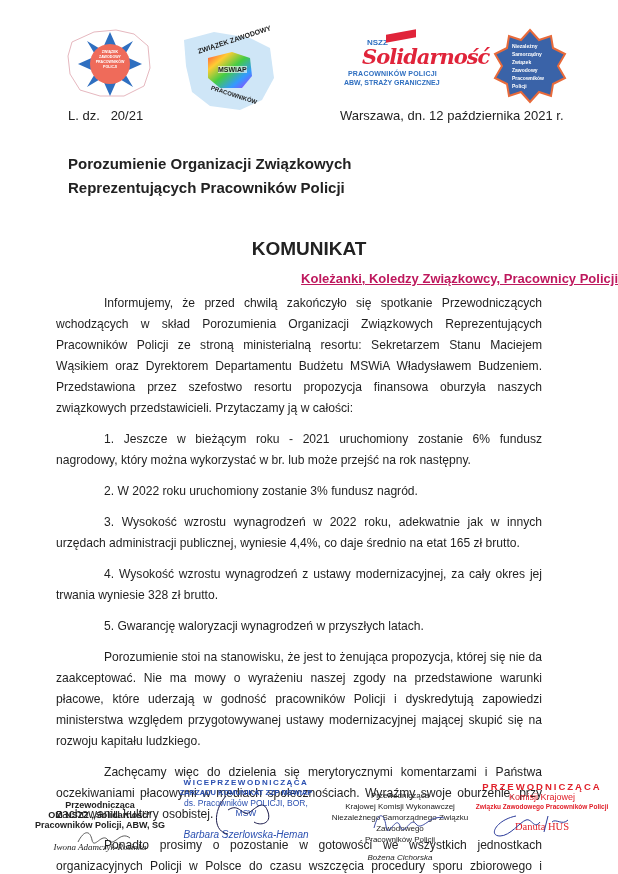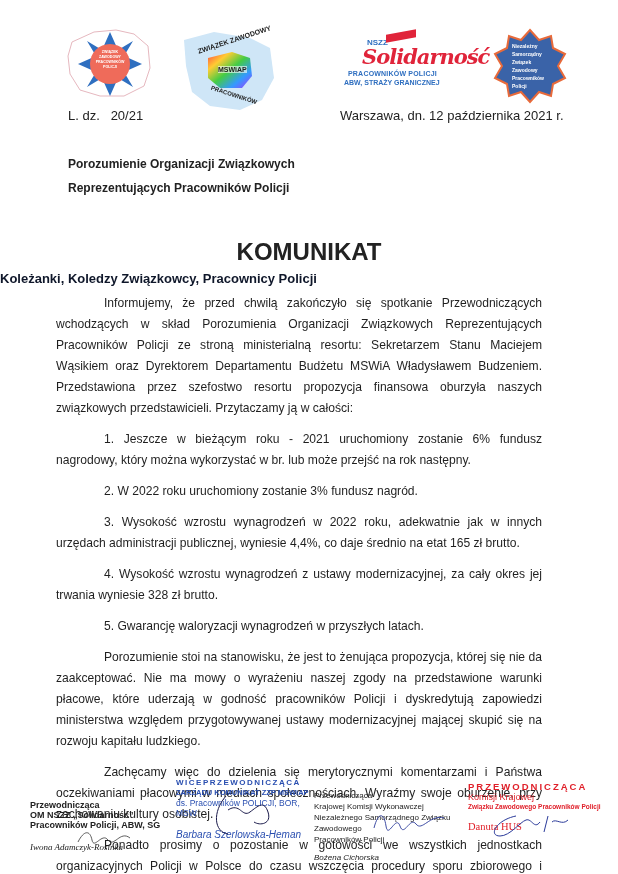--- a/index.html
+++ b/index.html
@@ -20,31 +20,31 @@
     .logo3 .word { position: absolute; left: 20px; top: 14px; font-family: "DejaVu Serif", serif; font-weight: bold; font-style: italic; font-size: 21px; color: #e0243a; letter-spacing: -1px; }
     .logo3 .sub1 { position: absolute; left: 6px; top: 40px; font-size: 7px; font-weight: bold; color: #2f6fc0; letter-spacing: 0.2px; white-space: nowrap; }
     .logo3 .sub2 { position: absolute; left: 2px; top: 49px; font-size: 7px; font-weight: bold; color: #2f6fc0; white-space: nowrap; }
     
     .logo4 { left: 492px; top: 14px; width: 76px; height: 76px; }
 
     .meta-row { position: absolute; top: 108px; left: 68px; right: 60px; font-size: 13px; color: #222; }
     .ldz { position: absolute; left: 0; top: 0; white-space: pre; }
     .date { position: absolute; left: 272px; top: 0; white-space: nowrap; }
 
-    .org { position: absolute; left: 68px; top: 152px; font-size: 12px; font-weight: bold; line-height: 24px; color: #222; }
+    .org { position: absolute; left: 68px; top: 152px; font-size: 15px; font-weight: bold; line-height: 24px; color: #222; }
 
-    .title { position: absolute; left: 0; width: 618px; top: 238px; text-align: center; font-size: 24px; font-weight: bold; color: #222; }
-    .subtitle { position: absolute; left: 0; width: 618px; top: 271px; text-align: left; font-size: 13px; font-weight: bold; color: #0f172a; }
+    .title { position: absolute; left: 0; width: 618px; top: 238px; text-align: center; font-size: 19px; font-weight: bold; color: #222; }
+    .subtitle { position: absolute; left: 0; width: 618px; top: 271px; text-align: right; font-size: 13px; font-weight: bold; color: #be185d; text-decoration: underline; }
 
     .body { position: absolute; left: 56px; width: 486px; top: 293px; font-size: 12.1px; line-height: 21px; color: #1f1f1f; }
     .para { text-align: justify; text-indent: 48px; margin-bottom: 10px; }
     .item { text-align: justify; text-indent: 48px; margin-bottom: 10px; }
 
     .signatures { position: absolute; left: 0; top: 770px; width: 618px; height: 104px; }
-    .sig { position: absolute; }
+    .sig { position: absolute; text-align: center; }
     .sig1 { left: 30px; top: 30px; width: 140px; font-size: 9px; font-weight: bold; line-height: 10px; color: #222; }
     .sig1 .name { font-family: "Liberation Serif", serif; font-style: italic; font-weight: normal; font-size: 9px; margin-top: 12px; }
     .sig2 { left: 176px; top: 8px; width: 140px; color: #2a4fb0; font-size: 8px; line-height: 10px; }
     .sig2 .t1 { font-weight: bold; letter-spacing: 1.5px; }
     .sig2 .t2 { font-weight: bold; font-size: 7.5px; }
     .sig2 .t3 { font-size: 8.5px; }
     .sig2 .name { font-style: italic; font-size: 10px; margin-top: 12px; }
     .sig3 { left: 314px; top: 20px; width: 172px; font-size: 8px; line-height: 11px; color: #222; }
     .sig3 .name { font-style: italic; margin-top: 7px; }
     .sig4 { left: 468px; top: 12px; width: 148px; color: #e0202a; line-height: 10px; }

